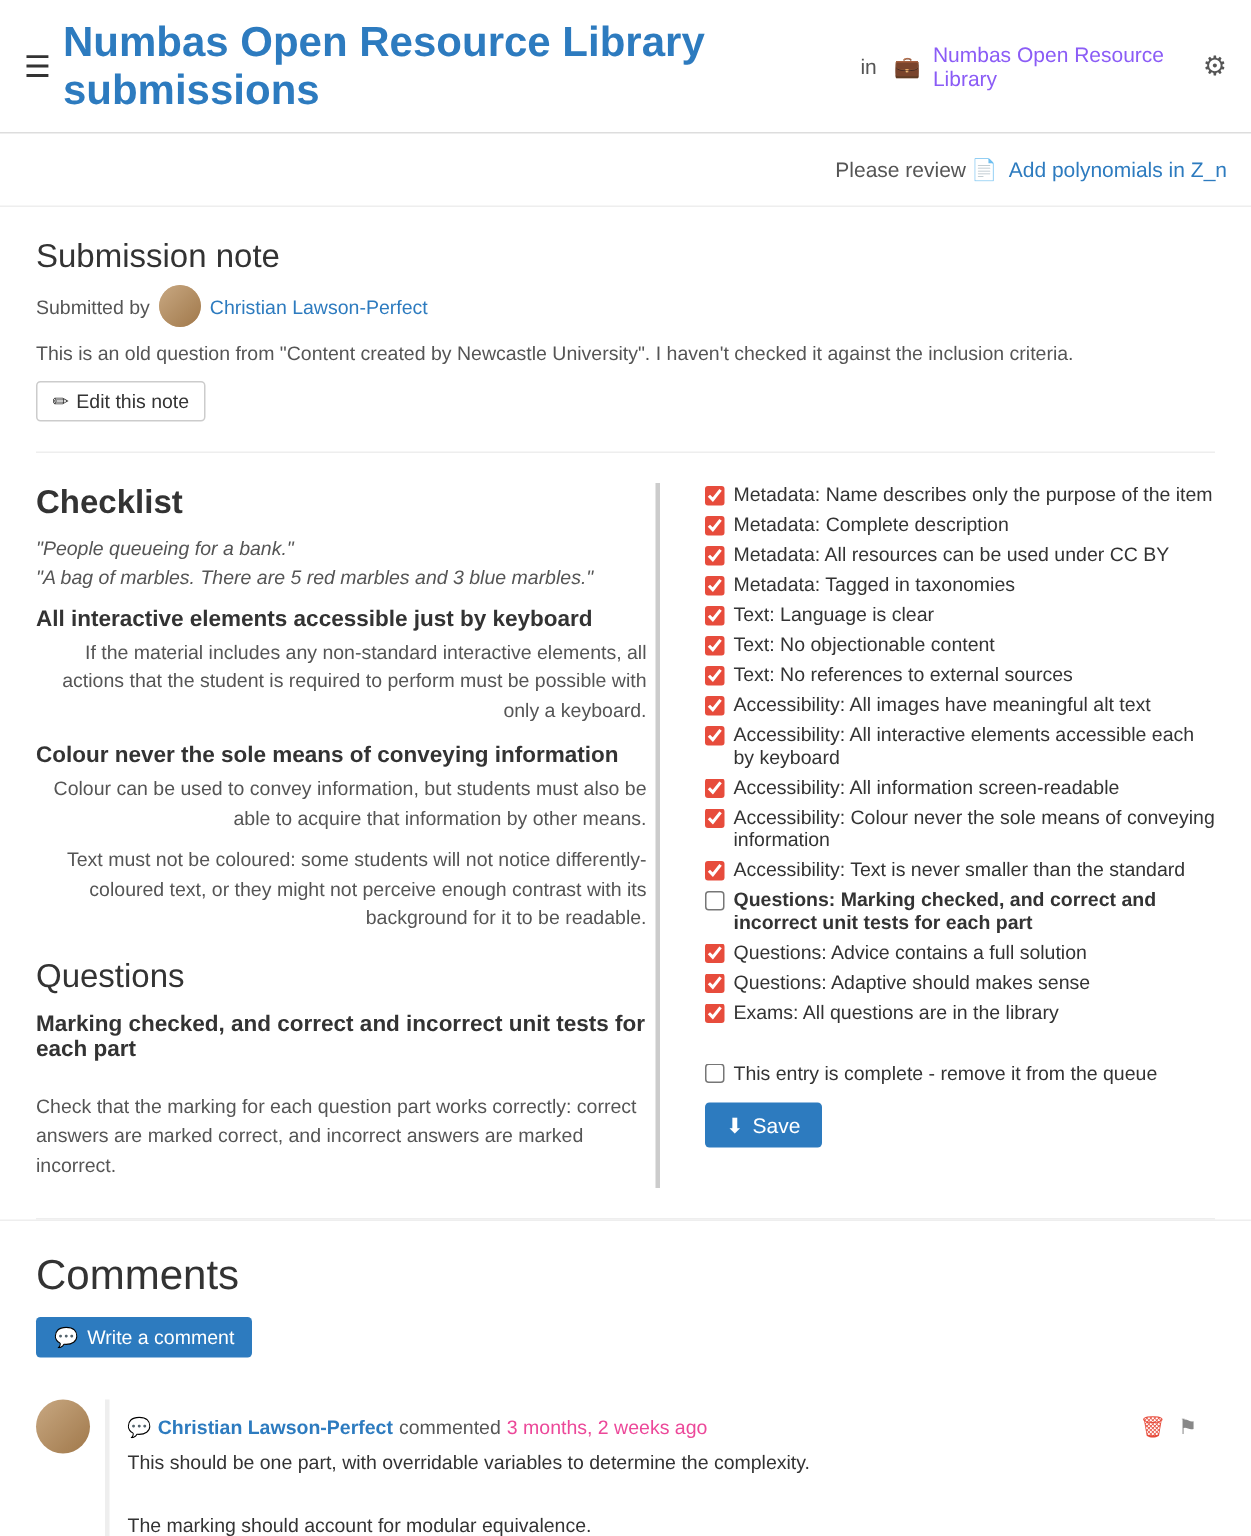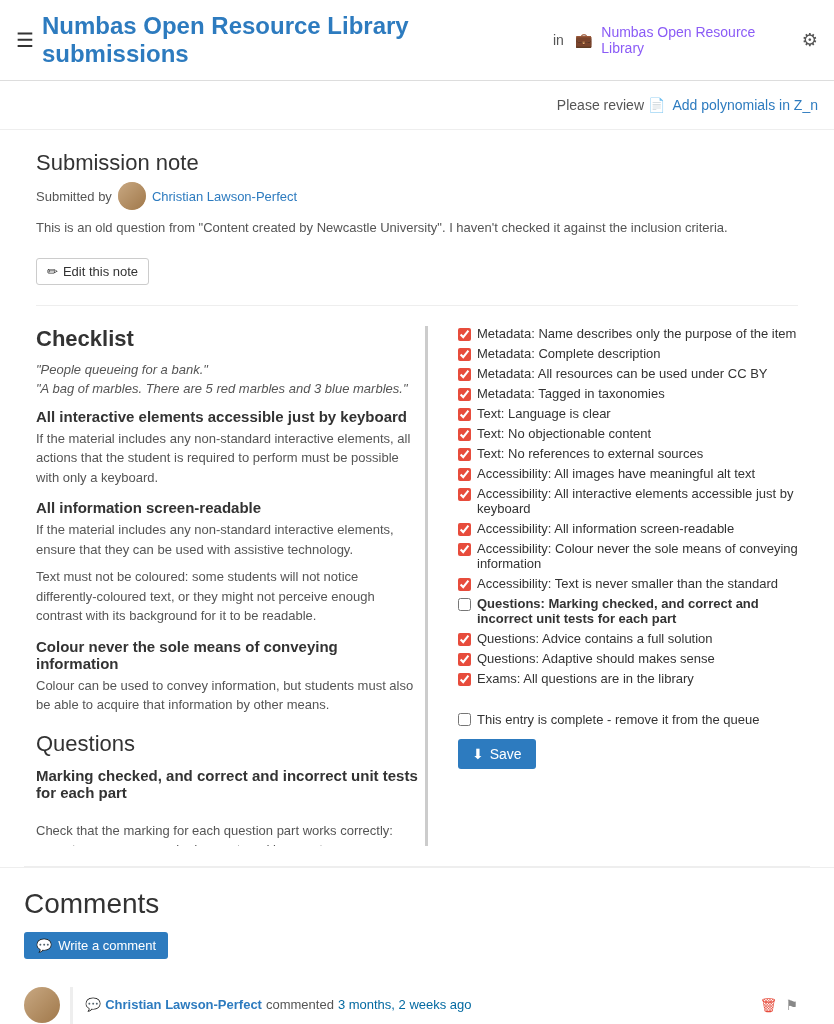--- a/index.html
+++ b/index.html
@@ -1,49 +1,49 @@
 <!DOCTYPE html>
 <html><head>
   <meta charset="utf-8">
   <style>
     * { box-sizing: border-box; margin: 0; padding: 0; }
     body { font-family: -apple-system, BlinkMacSystemFont, "Segoe UI", Helvetica, Arial, sans-serif; font-size: 14px; color: #333; background: #fff; }
     
     .top-header { padding: 12px 16px; border-bottom: 1px solid #ddd; display: flex; align-items: center; gap: 8px; }
     .header-icon { font-size: 20px; color: #333; }
-    .header-title { font-size: 24px; font-weight: bold; color: #2d7bbf; text-decoration: none; }
+    .header-title { font-size: 28px; font-weight: bold; color: #2d7bbf; text-decoration: none; }
     .header-in { font-size: 14px; color: #555; margin: 0 4px; }
     .header-library-icon { font-size: 14px; }
     .header-library-link { font-size: 14px; color: #8b5cf6; text-decoration: none; }
     .gear-icon { margin-left: auto; font-size: 18px; color: #555; cursor: pointer; }
 
     .review-bar { text-align: right; padding: 16px; border-bottom: 1px solid #eee; font-size: 14px; color: #555; }
     .review-link { color: #2d7bbf; text-decoration: none; }
     .review-file-icon { margin-right: 4px; }
 
-    .main-content { padding: 20px 36px; max-width: 834px; }
+    .main-content { padding: 20px 24px; max-width: 834px; }
 
     .section-title { font-size: 22px; font-weight: normal; margin-bottom: 6px; color: #333; }
     .submitted-by { display: flex; align-items: center; gap: 6px; font-size: 13px; color: #555; margin-bottom: 8px; }
     .avatar { width: 28px; height: 28px; border-radius: 50%; background: #c8a882; overflow: hidden; display: inline-flex; align-items: center; justify-content: center; }
     .avatar-img { width: 28px; height: 28px; border-radius: 50%; background: linear-gradient(135deg, #c8a882 0%, #a0784a 100%); }
     .submitted-link { color: #2d7bbf; text-decoration: none; }
-    .submission-text { font-size: 13px; color: #555; margin-bottom: 20px; line-height: 1.5; }
+    .submission-text { font-size: 13px; color: #555; margin-bottom: 8px; line-height: 1.5; }
     .edit-btn { display: inline-flex; align-items: center; gap: 5px; padding: 5px 10px; border: 1px solid #ccc; background: #fff; border-radius: 3px; font-size: 13px; cursor: pointer; color: #333; }
 
     .divider { border: none; border-top: 1px solid #eee; margin: 20px 0; }
 
     .checklist-section { display: flex; gap: 20px; }
     .checklist-left { flex: 1; padding-right: 10px; }
     .checklist-right { width: 340px; flex-shrink: 0; }
 
     .checklist-title { font-size: 22px; font-weight: bold; margin-bottom: 10px; }
     .checklist-quote { font-style: italic; font-size: 13px; color: #555; margin-bottom: 4px; }
     .checklist-item-title { font-size: 15px; font-weight: bold; margin-top: 12px; margin-bottom: 4px; color: #333; }
-    .checklist-item-desc { font-size: 13px; color: #555; line-height: 1.5; margin-bottom: 8px; }
+    .checklist-item-desc { font-size: 13px; color: #555; line-height: 1.5; margin-bottom: 8px; text-align: right; }
 
     .right-checklist-item { display: flex; align-items: flex-start; gap: 6px; margin-bottom: 5px; font-size: 13px; }
     .right-checklist-item input[type="checkbox"] { margin-top: 2px; accent-color: #e74c3c; flex-shrink: 0; }
 
     .questions-section { margin-top: 16px; }
     .questions-title { font-size: 22px; font-weight: normal; margin-bottom: 10px; }
     .q-item-title { font-size: 15px; font-weight: bold; margin-top: 10px; margin-bottom: 4px; }
     .q-item-desc { font-size: 13px; color: #555; line-height: 1.5; margin-bottom: 6px; margin-top: 20px; }
 
     .complete-section { margin-top: 16px; padding-top: 10px; }
@@ -54,21 +54,21 @@
 
     .comments-section { padding: 20px 24px; border-top: 1px solid #eee; }
     .comments-title { font-size: 28px; font-weight: normal; margin-bottom: 12px; }
     .write-comment-btn { display: inline-flex; align-items: center; gap: 6px; padding: 6px 12px; background: #2d7bbf; color: #fff; border: none; border-radius: 3px; font-size: 13px; cursor: pointer; margin-bottom: 16px; }
 
     .comment-item { display: flex; gap: 10px; margin-top: 12px; }
     .comment-avatar { width: 36px; height: 36px; border-radius: 50%; background: linear-gradient(135deg, #c8a882 0%, #a0784a 100%); flex-shrink: 0; }
     .comment-body { flex: 1; padding: 10px 12px; border-left: 3px solid #eee; }
     .comment-header { font-size: 13px; color: #555; margin-bottom: 6px; display: flex; align-items: center; gap: 4px; flex-wrap: wrap; }
     .comment-author { color: #2d7bbf; text-decoration: none; font-weight: bold; }
-    .comment-time { color: #0369a1; }
+    .comment-time { color: #ec4899; }
     .comment-text { font-size: 13px; color: #333; line-height: 1.6; }
     .comment-actions { margin-left: auto; display: flex; gap: 8px; align-items: center; }
     .trash-icon { color: #e74c3c; cursor: pointer; font-size: 14px; }
     .flag-icon { color: #888; cursor: pointer; font-size: 14px; }
 
     .speech-icon { font-size: 13px; }
   </style>
 </head>
 <body>
 
@@ -114,30 +114,26 @@
         <h2 class="checklist-title">Checklist</h2>
         <p class="checklist-quote">"People queueing for a bank."</p>
         <p class="checklist-quote">"A bag of marbles. There are 5 red marbles and 3 blue marbles."</p>
 
         <div>
           <div>
             <p class="checklist-item-title">All interactive elements accessible just by keyboard</p>
             <p class="checklist-item-desc">If the material includes any non-standard interactive elements, all actions that the student is required to perform must be possible with only a keyboard.</p>
           </div>
           <div>
-            <p class="checklist-item-title">All information screen-readable</p>
-            <p class="checklist-item-desc">If the material includes any non-standard interactive elements, ensure that they can be used with assistive technology.</p>
-          </div>
-          <div>
-            <p class="checklist-item-desc">Text must not be coloured: some students will not notice differently-coloured text, or they might not perceive enough contrast with its background for it to be readable.</p>
-          </div>
-          <div>
             <p class="checklist-item-title">Colour never the sole means of conveying information</p>
             <p class="checklist-item-desc">Colour can be used to convey information, but students must also be able to acquire that information by other means.</p>
           </div>
+          <div>
+            <p class="checklist-item-desc">Text must not be coloured: some students will not notice differently-coloured text, or they might not perceive enough contrast with its background for it to be readable.</p>
+          </div>
         </div>
 
         <div class="questions-section">
           <h2 class="questions-title">Questions</h2>
           <div>
             <p class="q-item-title">Marking checked, and correct and incorrect unit tests for each part</p>
             <p class="q-item-desc">Check that the marking for each question part works correctly: correct answers are marked correct, and incorrect answers are marked incorrect.</p>
           </div>
 
         </div>
@@ -174,21 +170,21 @@
           <div class="right-checklist-item">
             <input type="checkbox" checked="" style="accent-color: rgb(231, 76, 60);">
             <span>Text: No references to external sources</span>
           </div>
           <div class="right-checklist-item">
             <input type="checkbox" checked="" style="accent-color: rgb(231, 76, 60);">
             <span>Accessibility: All images have meaningful alt text</span>
           </div>
           <div class="right-checklist-item">
             <input type="checkbox" checked="" style="accent-color: rgb(231, 76, 60);">
-            <span>Accessibility: All interactive elements accessible just by keyboard</span>
+            <span>Accessibility: All interactive elements accessible each by keyboard</span>
           </div>
           <div class="right-checklist-item">
             <input type="checkbox" checked="" style="accent-color: rgb(231, 76, 60);">
             <span>Accessibility: All information screen-readable</span>
           </div>
           <div class="right-checklist-item">
             <input type="checkbox" checked="" style="accent-color: rgb(231, 76, 60);">
             <span>Accessibility: Colour never the sole means of conveying information</span>
           </div>
           <div class="right-checklist-item">

